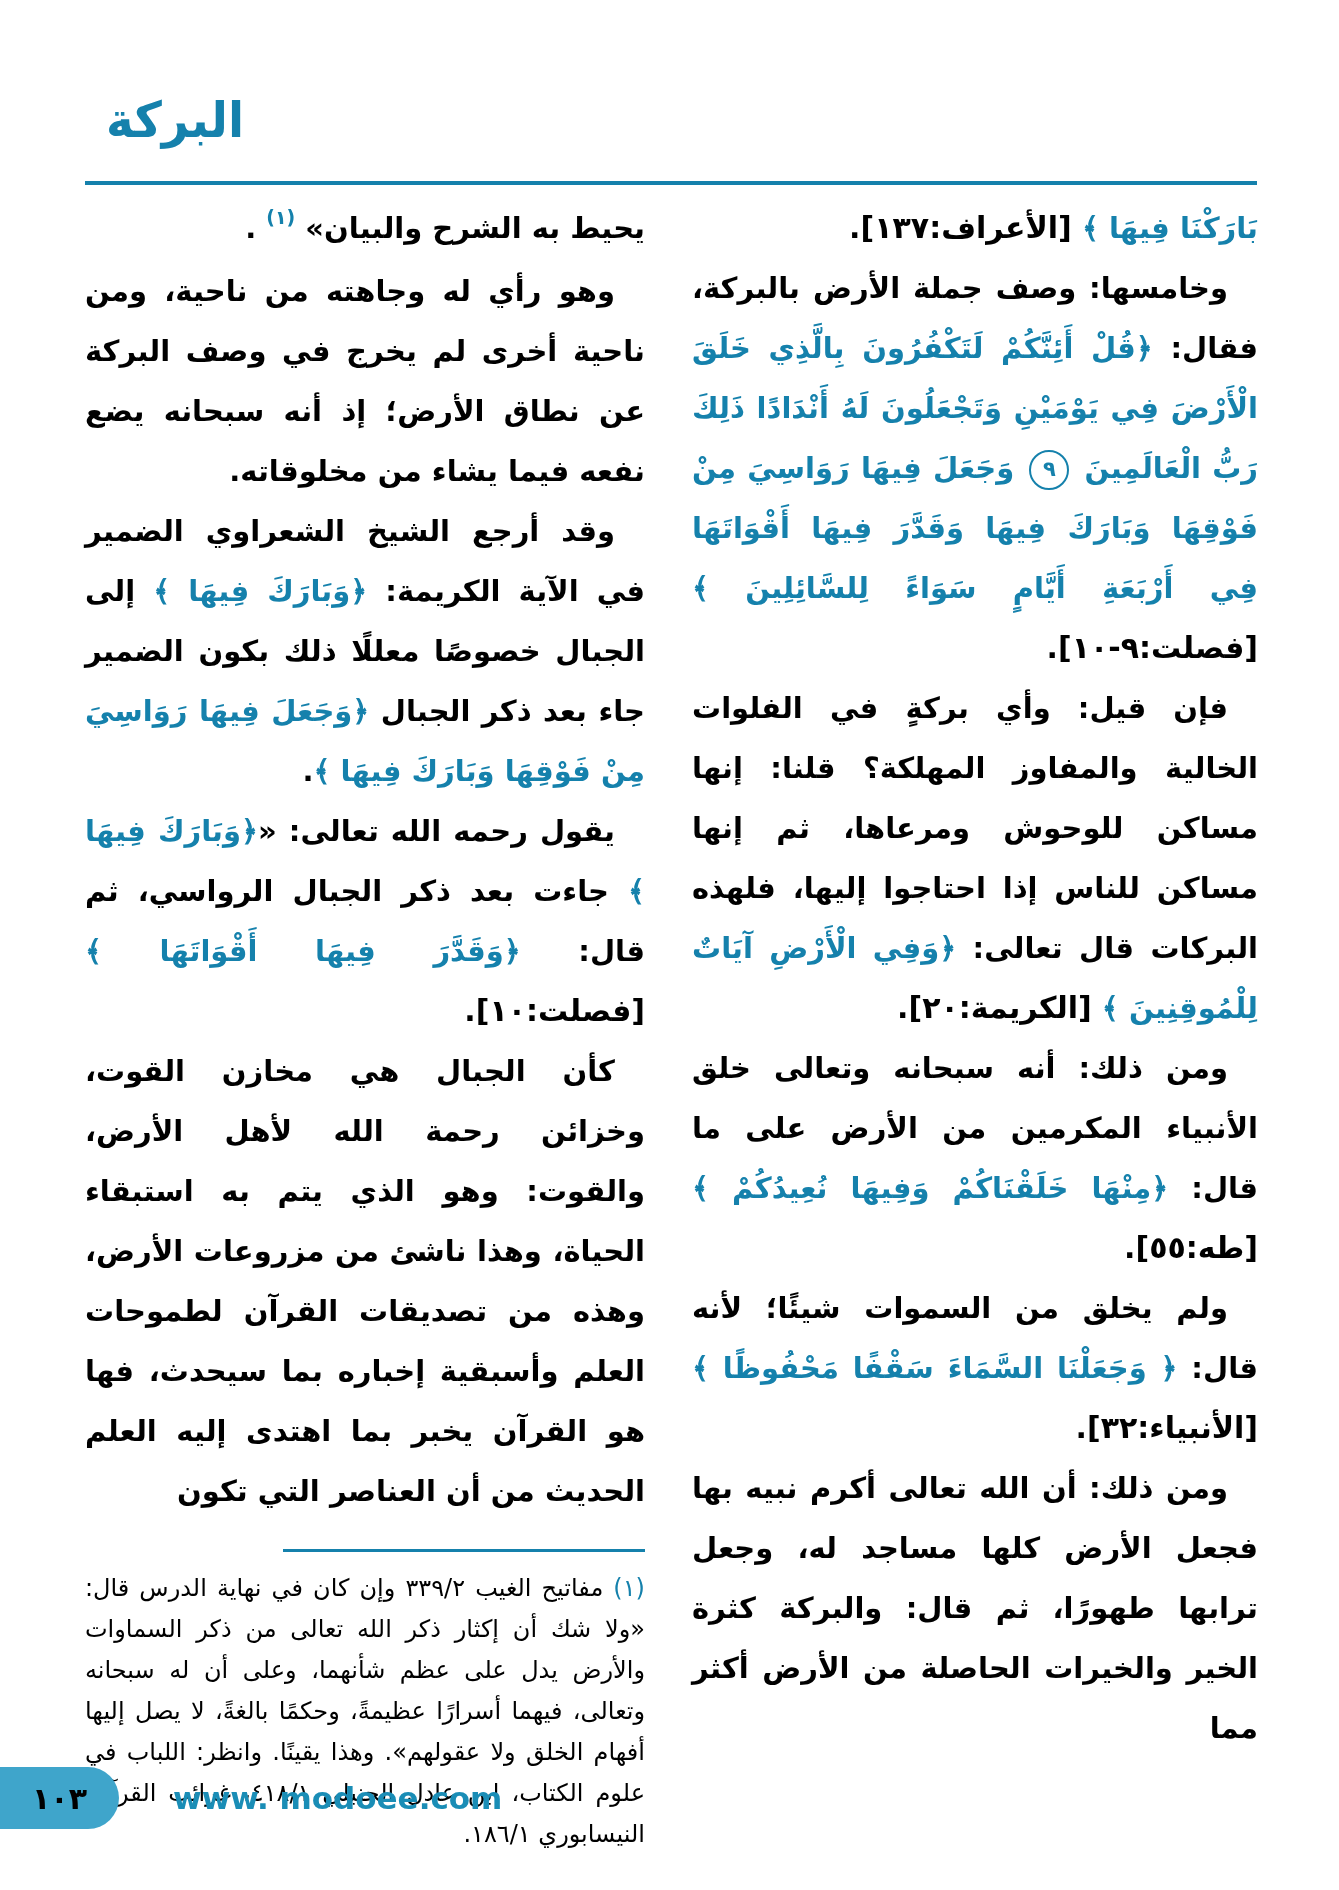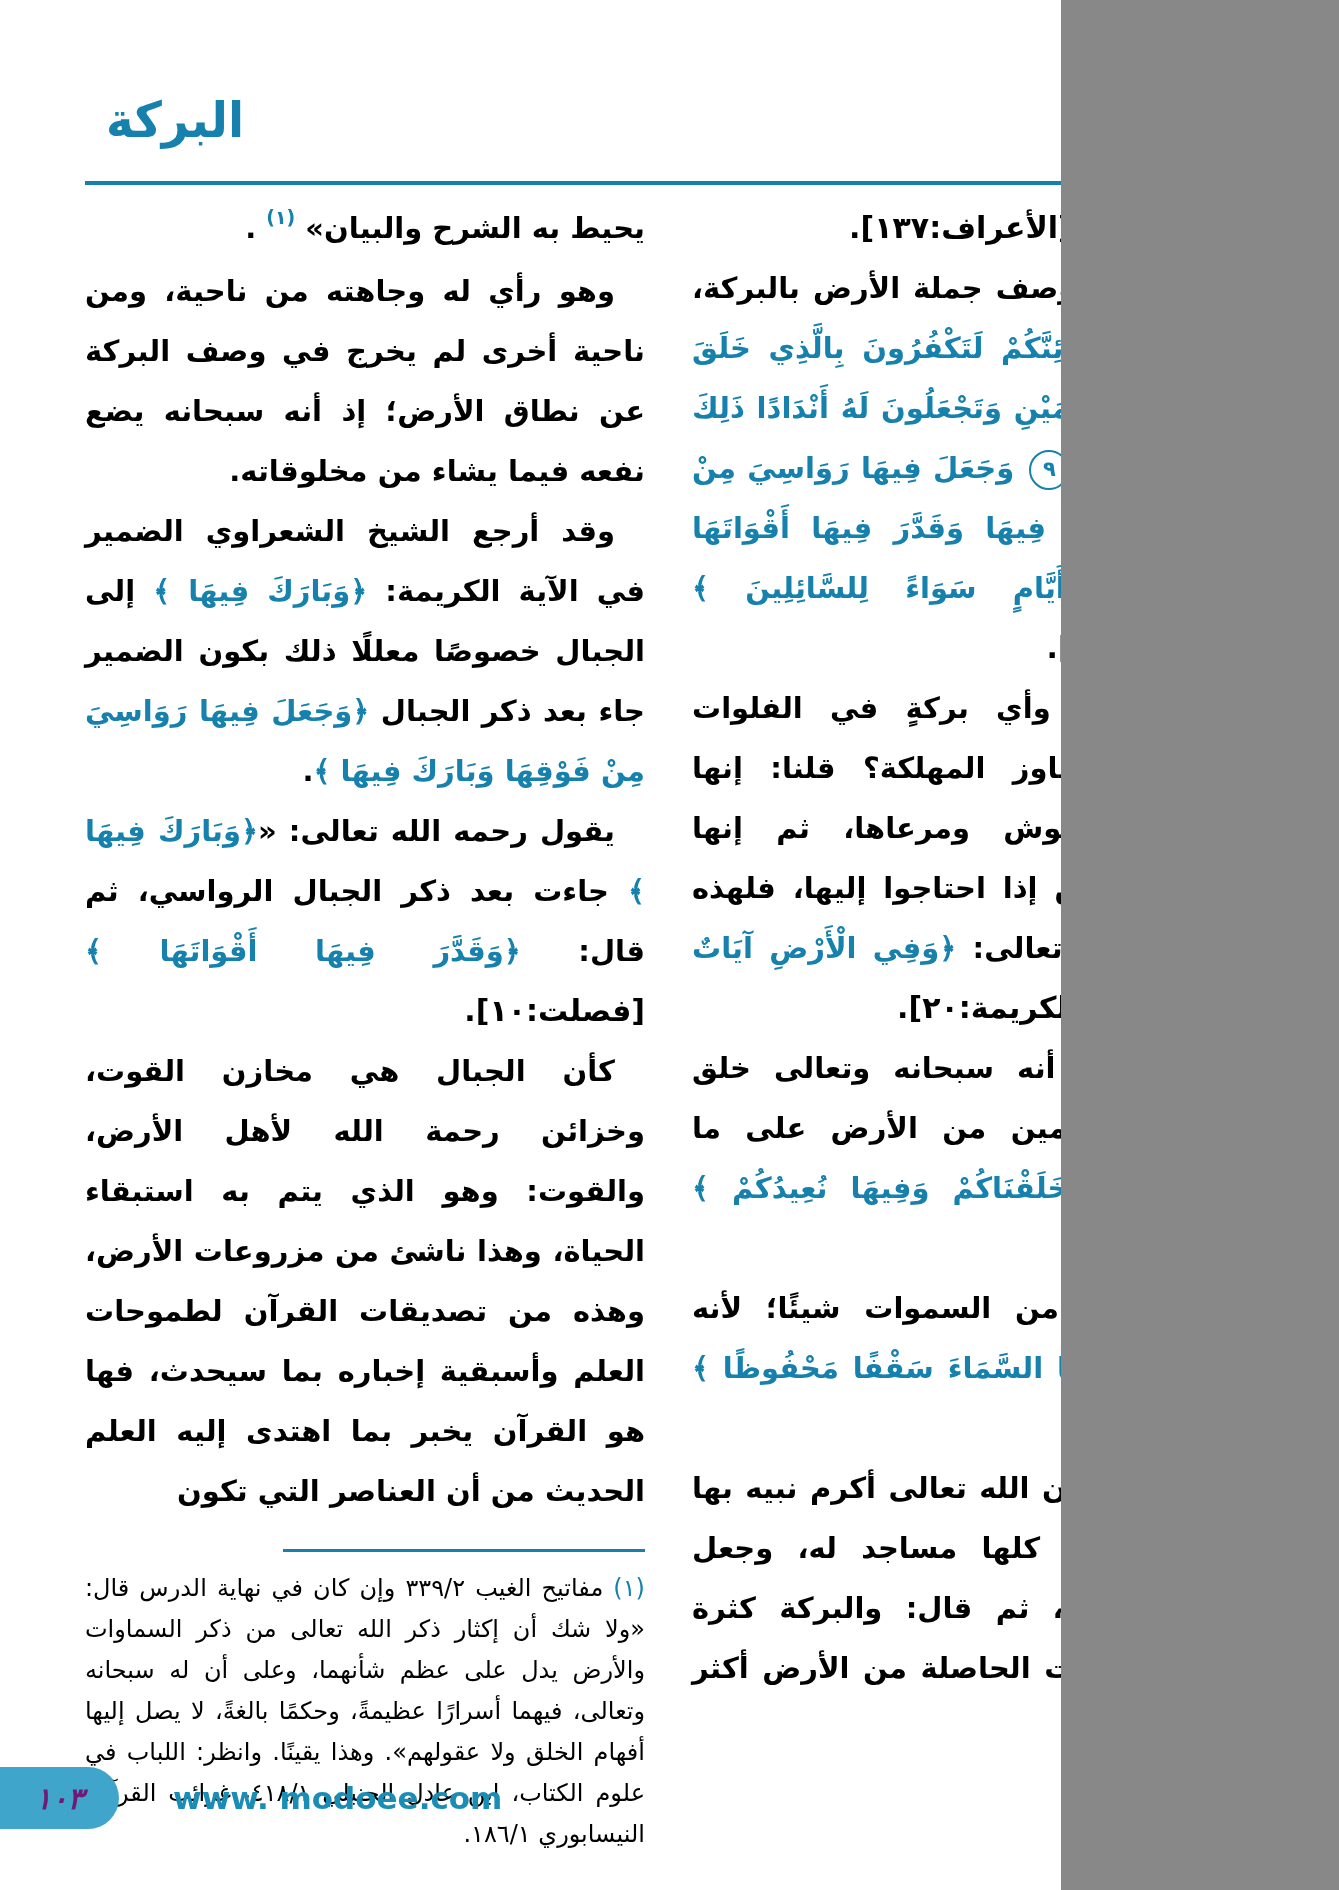--- a/index.html
+++ b/index.html
@@ -3,21 +3,21 @@
 <meta charset="utf-8">
 <style>
   :root{
     --accent:#1581ac;
     --badge:#3fa5cb;
     --site:#1a8db6;
   }
   html,body{margin:0;padding:0;background:#888;}
   .page{
     position:relative;
-    width:1061px;height:1890px;
+    width:1339px;height:1890px;
     background:#ffffff;
     overflow:hidden;
     font-family:"DejaVu Sans", sans-serif;
   }
   
   .title{
     position:absolute;left:106px;top:92px;
     font-size:47px;font-weight:bold;color:var(--accent);
     transform:scaleY(1.05);
   }
@@ -48,21 +48,21 @@
   .footnote{
     margin:0;font-size:24px !important;line-height:41px !important;
     font-weight:normal !important;text-align:justify;
   }
   .fnm{color:var(--accent);}
   
   .badge{
     position:absolute;left:0;top:1767px;width:119px;height:62px;
     background:var(--badge);border-radius:0 31px 31px 0;
     display:flex;align-items:center;justify-content:center;
-    color:#701a75;font-size:30px;font-weight:bold;font-style:italic;
+    color:#000000;font-size:30px;font-weight:bold;
   }
   .site{
     position:absolute;left:173px;top:1780px;
     color:var(--site);font-size:31px;font-weight:bold;
     font-family:"DejaVu Sans", sans-serif;
   }
 </style>
 </head>
 <body>
 

